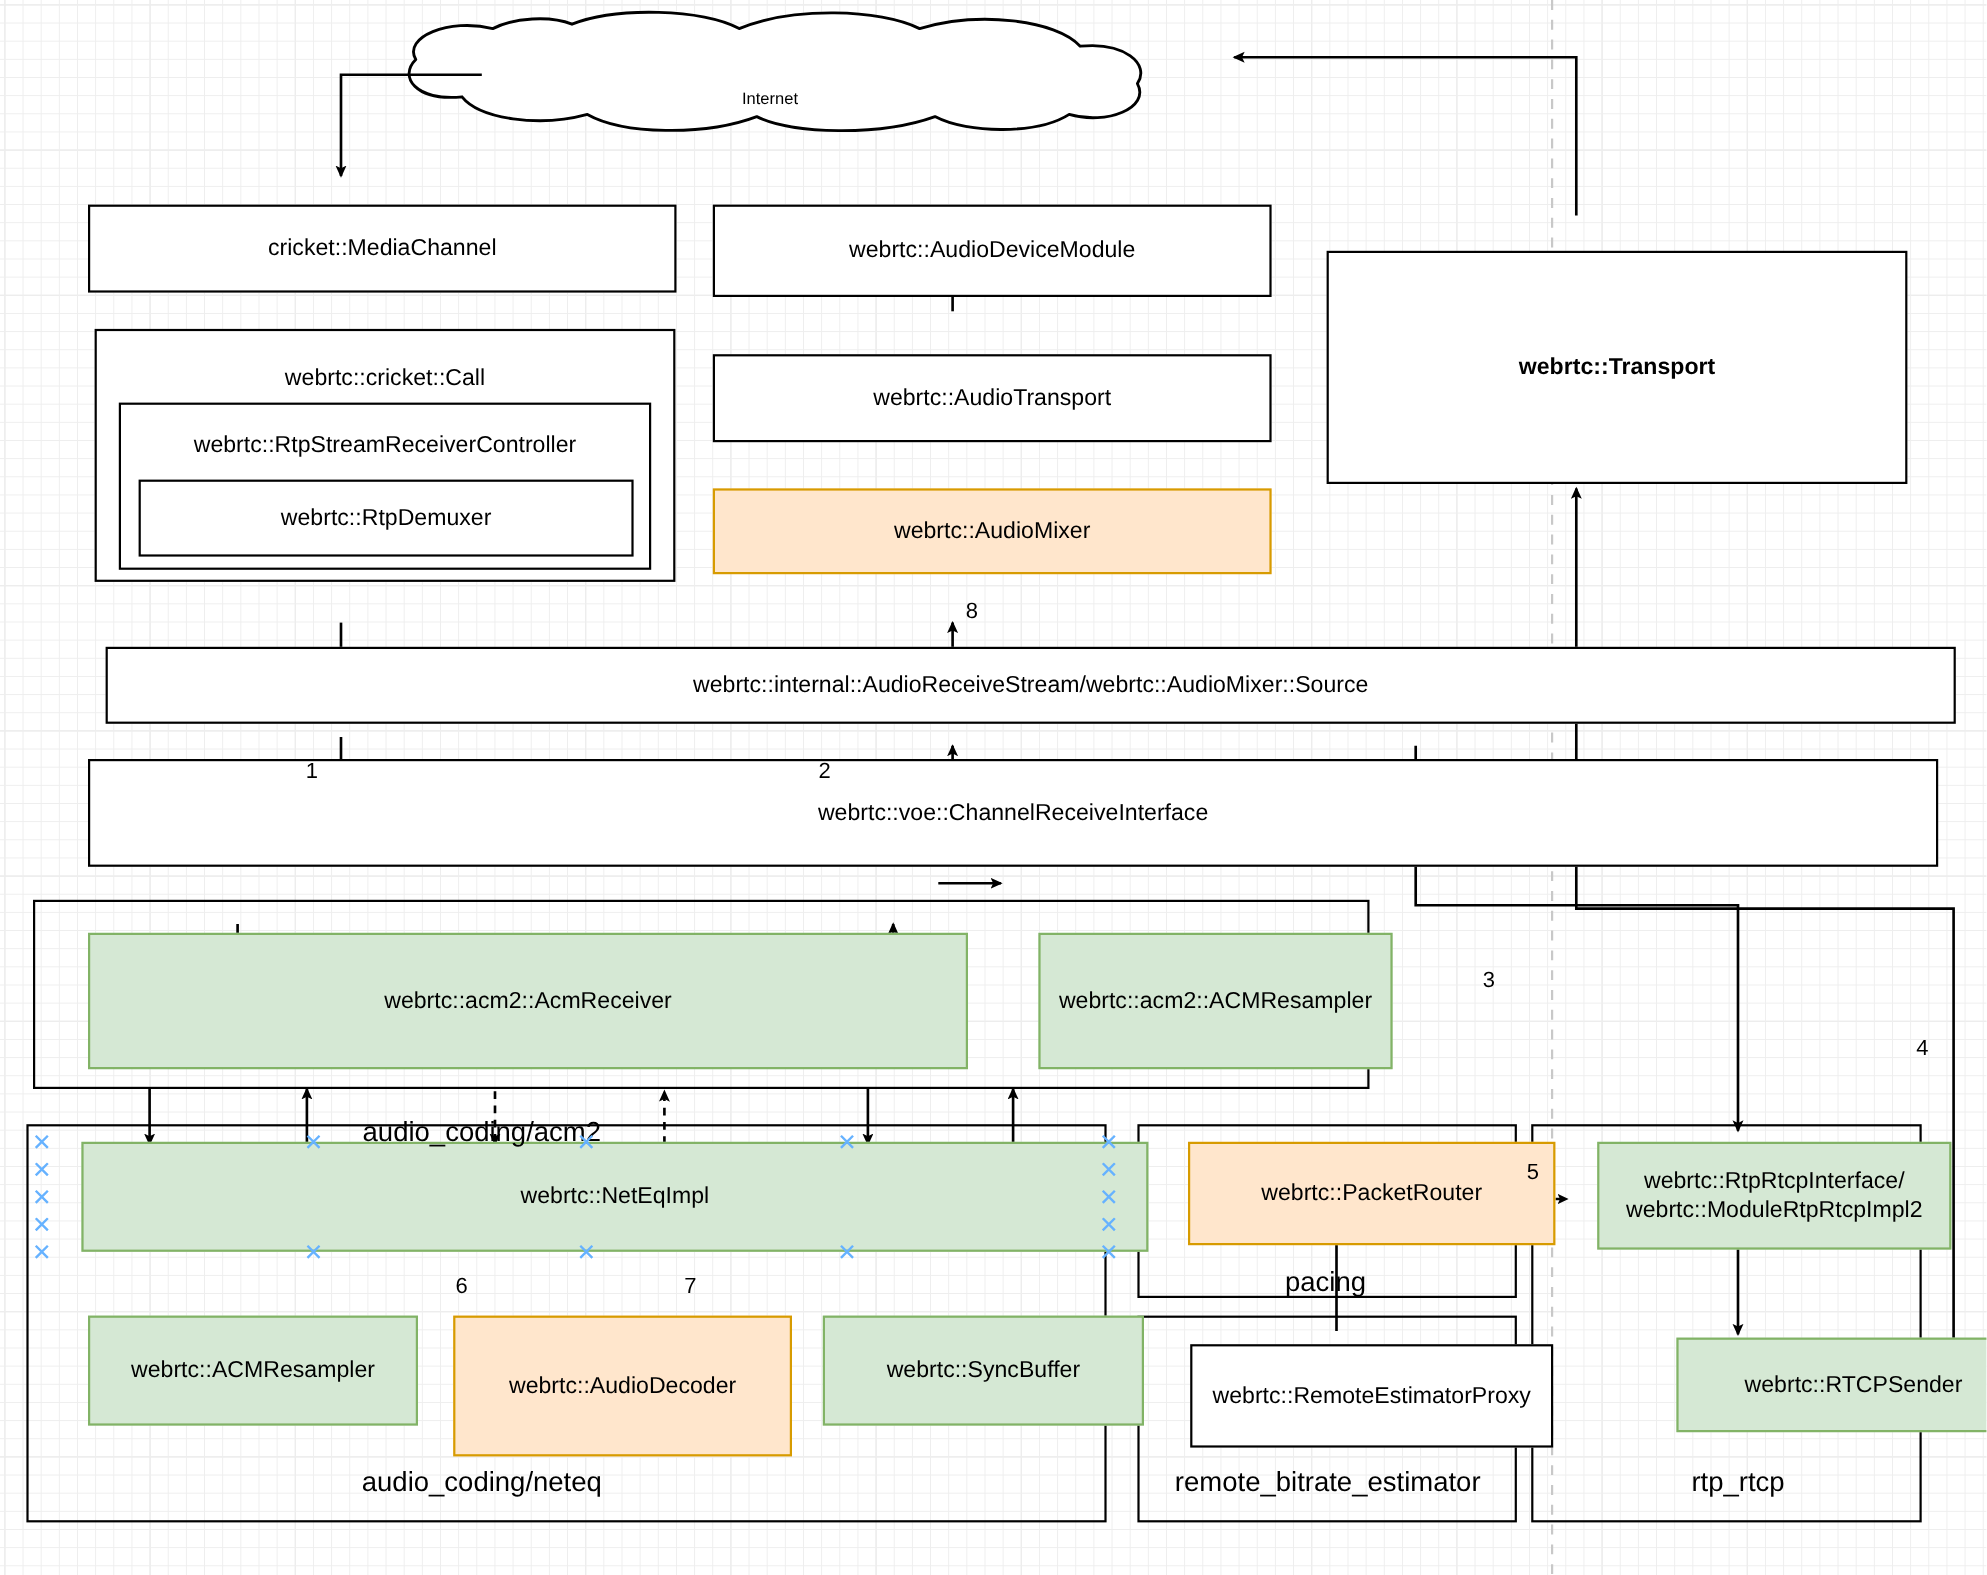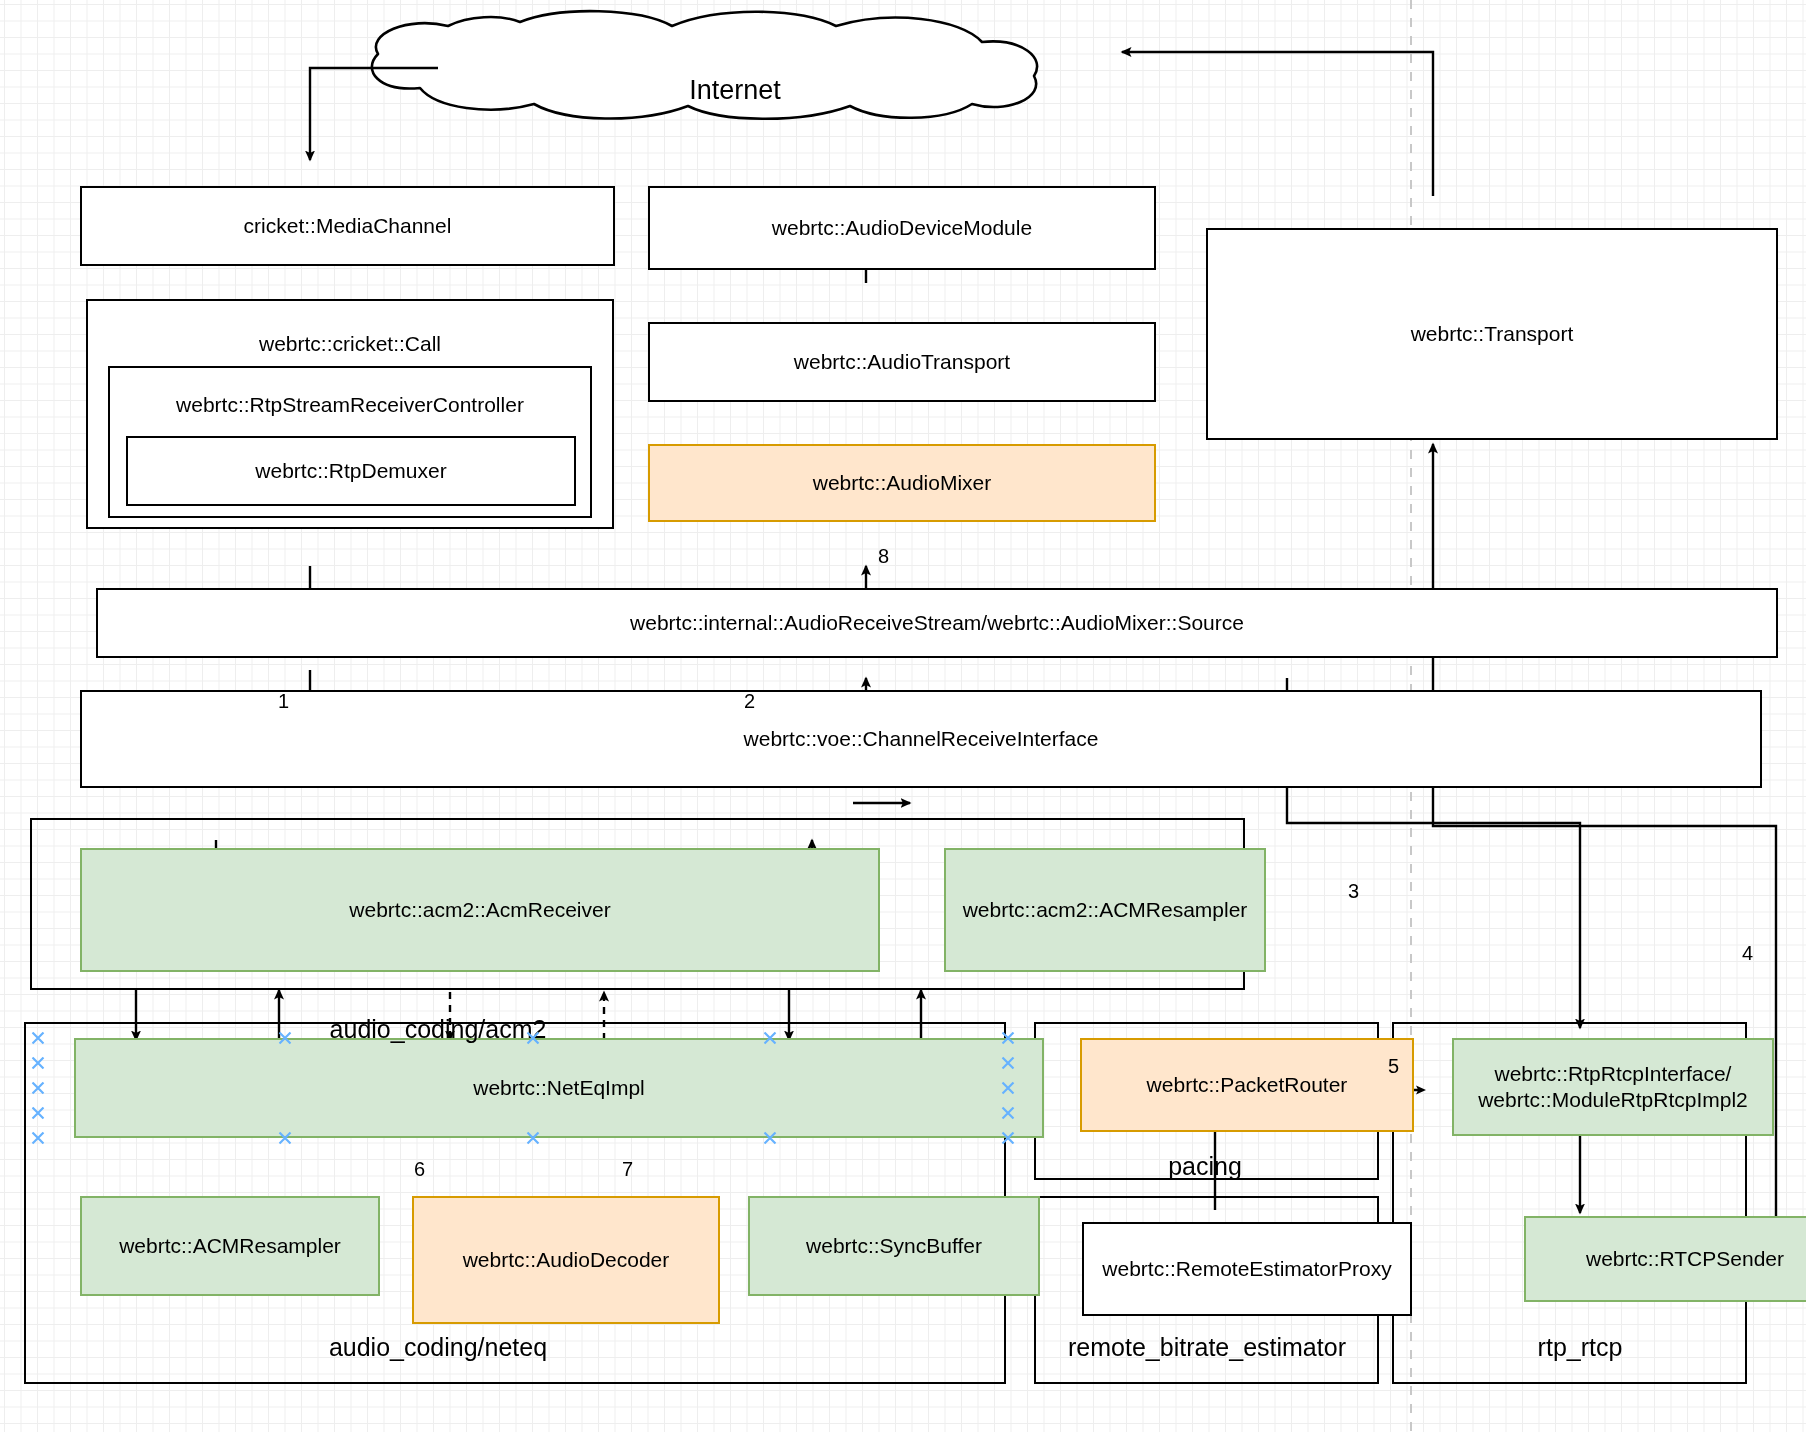--- a/index.html
+++ b/index.html
@@ -59,25 +59,24 @@
     position:absolute;
     color:#000000;
     font-size:20px;
     z-index:8;
     white-space:nowrap;
     background:transparent;
   }
   .cloud-text{
     position:absolute;
     z-index:7;
-    font-size:27px;
+    font-size:15px;
     color:#000000;
     transform:translate(-50%,-50%);
     white-space:nowrap;
-    margin-left:35px;
   }
   .handles{position:absolute;z-index:9;pointer-events:none;}
   .hx{
     position:absolute;
     width:13px;height:13px;
     transform:translate(-50%,-50%);
     color:#66b2ff;
   }
   .hx svg{display:block;}
 </style>
@@ -189,21 +188,21 @@
   </div>
 
   <div class="box" style="left:612px; top:322px; width:508px; height:80px;">
     <span>webrtc::AudioTransport</span>
   </div>
 
   <div class="box orange" style="left:612px; top:444px; width:508px; height:78px;">
     <span>webrtc::AudioMixer</span>
   </div>
 
-  <div class="box" style="left:1170px; top:228px; width:572px; height:212px;">
+  <div class="box" style="left:1170px; top:228px; width:528px; height:212px;font-weight:bold;">
     <span>webrtc::Transport</span>
   </div>
 
   <div class="box" style="left:60px; top:588px; width:1682px; height:70px;">
     <span>webrtc::internal::AudioReceiveStream/webrtc::AudioMixer::Source</span>
   </div>
 
   <div class="box" style="left:44px; top:690px; width:1682px; height:98px;">
     <span>webrtc::voe::ChannelReceiveInterface</span>
   </div>

